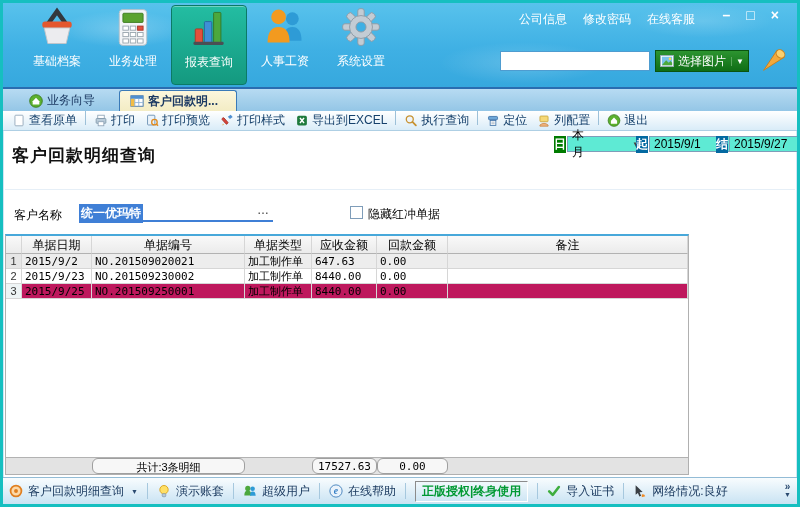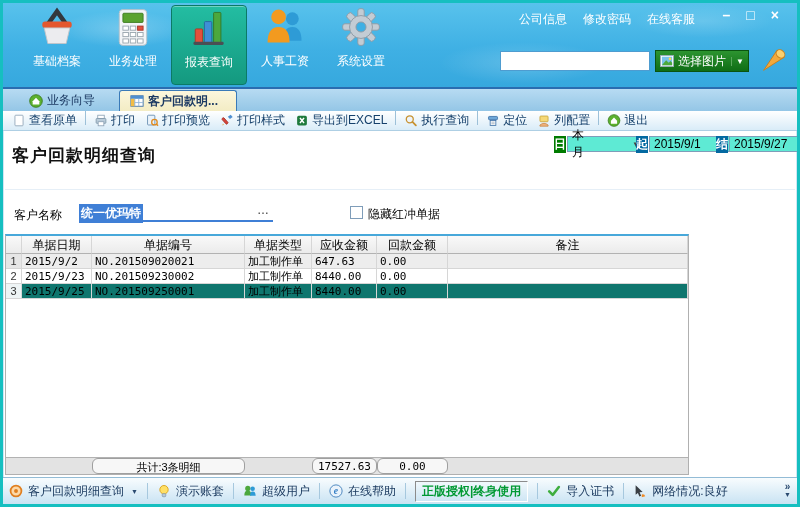--- a/index.html
+++ b/index.html
@@ -110,21 +110,21 @@
            font-size:11px; padding:1px 3px; overflow:hidden; white-space:nowrap;
            font-family:"DejaVu Sans Mono","Liberation Mono",monospace; color:#000; }
   .ghead .gcell { background:linear-gradient(180deg,#f9f9f9,#ebebeb); text-align:center;
                   font-family:"Liberation Sans",sans-serif; font-size:12px;
                   border-bottom:1px solid #b2b2b2; height:18px; line-height:16px; }
   .gdata .gcell { height:15px; line-height:13px; }
   .gdata .num { background:#f0f0f0; text-align:center; color:#333;
                 font-family:"Liberation Sans",sans-serif; }
   .r1 .gcell { background:#ededed; } .r1 .num { background:#e6e6e6; }
   .r2 .gcell { background:#ffffff; }
-  .r3 .gcell { background:#0f766e; } .r3 .num { background:#eef4f5; }
+  .r3 .gcell { background:#be185d; } .r3 .num { background:#eef4f5; }
   .gfill { flex:1; background:#fff; }
   .gsum { background:#e3e3e3; border-top:1px solid #b2b2b2; height:17px; }
   .gsum .gcell { border-right:none; border-bottom:none; height:16px; line-height:14px;border-radius:6px; }
   .gsum .box { background:#f7f7f7; border:1px solid #9f9f9f; text-align:center;
                margin:0; font-family:"Liberation Sans",sans-serif; }
   .gsum .mono { font-family:"DejaVu Sans Mono","Liberation Mono",monospace; }
   
   .statusbar {
     position:absolute; left:0; right:0; bottom:0; height:27px;
     background:linear-gradient(180deg,#f8fcfe,#c9e3f3);

